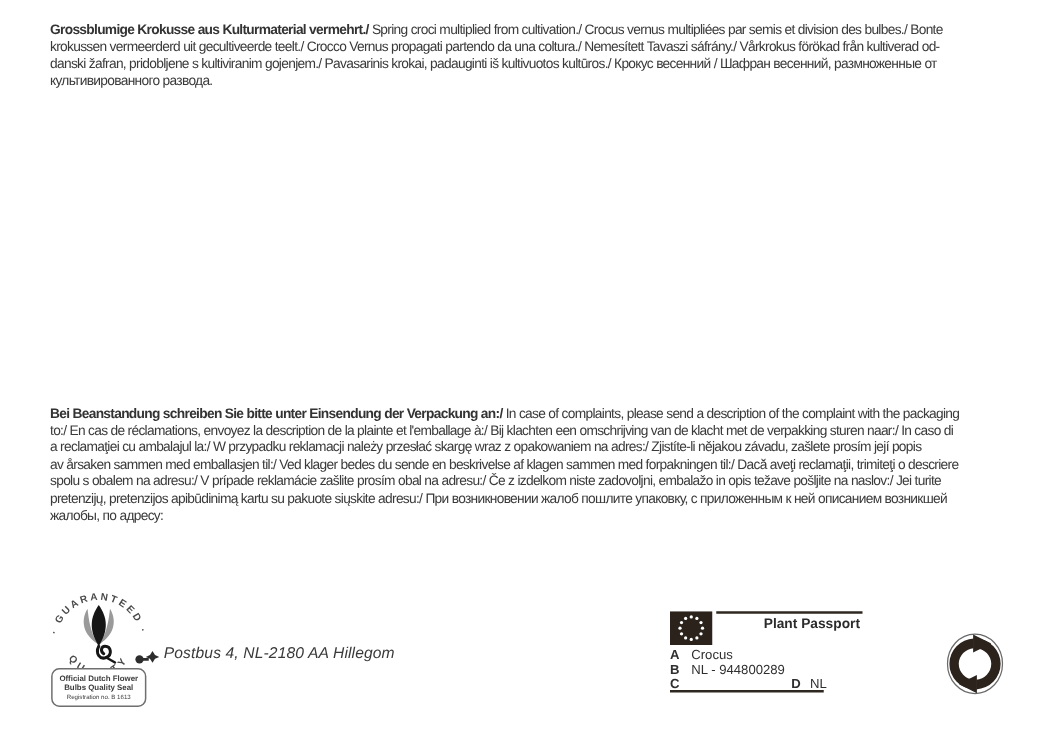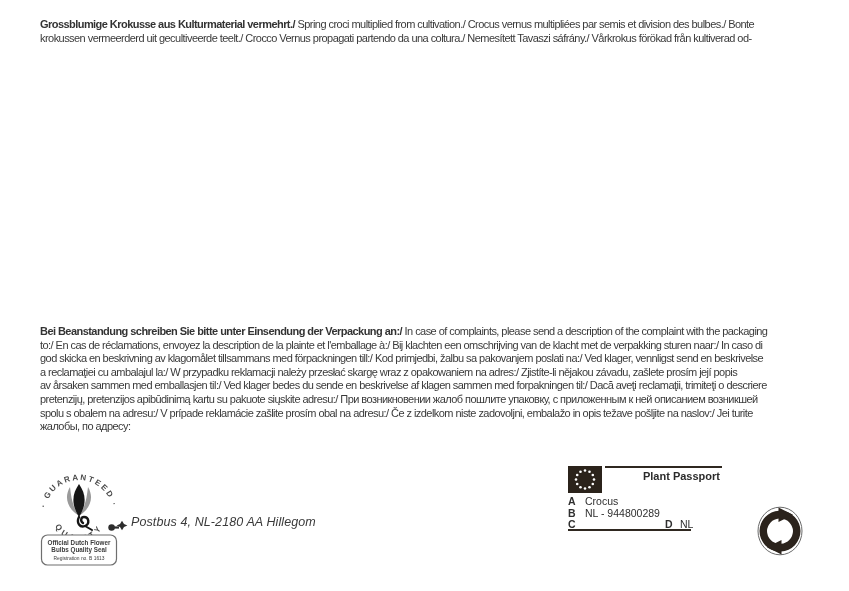--- a/index.html
+++ b/index.html
@@ -30,21 +30,21 @@
 
   
   #pointer-icon{position:absolute;left:108px;top:520px;}
   #address{
     position:absolute;left:131px;top:515px;
     font-size:12.5px;font-style:italic;line-height:14.5px;
     color:#3a3a3a;letter-spacing:0.1px;
   }
 
   
-  #plant-passport{position:absolute;left:536px;top:463px;width:154px;height:70px;font-size:10.5px;color:#2f2f2f;margin-left:32px;}
+  #plant-passport{position:absolute;left:536px;top:486px;width:154px;height:70px;font-size:10.5px;color:#2f2f2f;}
   #pp-flag{position:absolute;left:0;top:3px;}
   #pp-topline{position:absolute;left:37px;top:3px;width:117px;height:2px;background:#2f2820;}
   #pp-title{position:absolute;right:2px;top:7px;font-weight:bold;font-size:11px;color:#2b2b2b;}
   .pp-row{position:absolute;left:0;width:154px;height:11px;}
   .pp-key{position:absolute;left:0;font-weight:bold;}
   .pp-val{position:absolute;left:17px;}
   #pp-row-a{top:32px;}
   #pp-row-b{top:43.5px;}
   #pp-row-c{top:55px;}
   #pp-key-d{position:absolute;left:97px;font-weight:bold;}
@@ -55,30 +55,31 @@
   #green-dot{position:absolute;left:757px;top:506px;}
 </style>
 </head>
 <body>
 
 <div id="canvas">
 
   <div class="para" id="para-multiplication">
     <div class="tline"><b>Grossblumige Krokusse aus Kulturmaterial vermehrt./</b><span> Spring croci multiplied from cultivation./ Crocus vernus multipliées par semis et division des bulbes./ Bonte</span></div>
     <div class="tline">krokussen vermeerderd uit gecultiveerde teelt./ Crocco Vernus propagati partendo da una coltura./ Nemesített Tavaszi sáfrány./ Vårkrokus förökad från kultiverad od-</div>
+    <div class="tline">danski žafran, pridobljene s kultiviranim gojenjem./ Pavasarinis krokai, padauginti iš kultivuotos kultūros./ Крокус весенний / Шафран весенний, размноженные от</div>
+    <div class="tline">культивированного развода.</div>
   </div>
 
   <div class="para" id="para-complaints">
     <div class="tline"><b>Bei Beanstandung schreiben Sie bitte unter Einsendung der Verpackung an:/</b><span> In case of complaints, please send a description of the complaint with the packaging</span></div>
     <div class="tline">to:/ En cas de réclamations, envoyez la description de la plainte et l'emballage à:/ Bij klachten een omschrijving van de klacht met de verpakking sturen naar:/ In caso di</div>
-    <div class="tline">god skicka en beskrivning av klagomålet tillsammans med förpackningen till:/ Kod primjedbi, žalbu sa pakovanjem poslati na:/ Ved klager, vennligst send en beskrivelse</div>
     <div class="tline">a reclamaţiei cu ambalajul la:/ W przypadku reklamacji należy przesłać skargę wraz z opakowaniem na adres:/ Zjistíte-li nějakou závadu, zašlete prosím její popis</div>
     <div class="tline">av årsaken sammen med emballasjen til:/ Ved klager bedes du sende en beskrivelse af klagen sammen med forpakningen til:/ Dacă aveţi reclamaţii, trimiteţi o descriere</div>
+    <div class="tline">spolu s obalem na adresu:/ V prípade reklamácie zašlite prosím obal na adresu:/ Če z izdelkom niste zadovoljni, embalažo in opis težave pošljite na naslov:/ Jei turite</div>
     <div class="tline">pretenzijų, pretenzijos apibūdinimą kartu su pakuote siųskite adresu:/ При возникновении жалоб пошлите упаковку, с приложенным к ней описанием возникшей</div>
-    <div class="tline">spolu s obalem na adresu:/ V prípade reklamácie zašlite prosím obal na adresu:/ Če z izdelkom niste zadovoljni, embalažo in opis težave pošljite na naslov:/ Jei turite</div>
     <div class="tline">жалобы, по адресу:</div>
   </div>
 
   <div id="quality-seal">
     <svg width="84" height="98" viewBox="0 0 84 98">
       <defs>
         <path id="sealArcTop" d="M 8,42 A 34,34 0 0 1 76,42"></path>
         <path id="sealArcBottom" d="M 15,42 A 27,27 0 0 0 69,42"></path>
       </defs>
 

